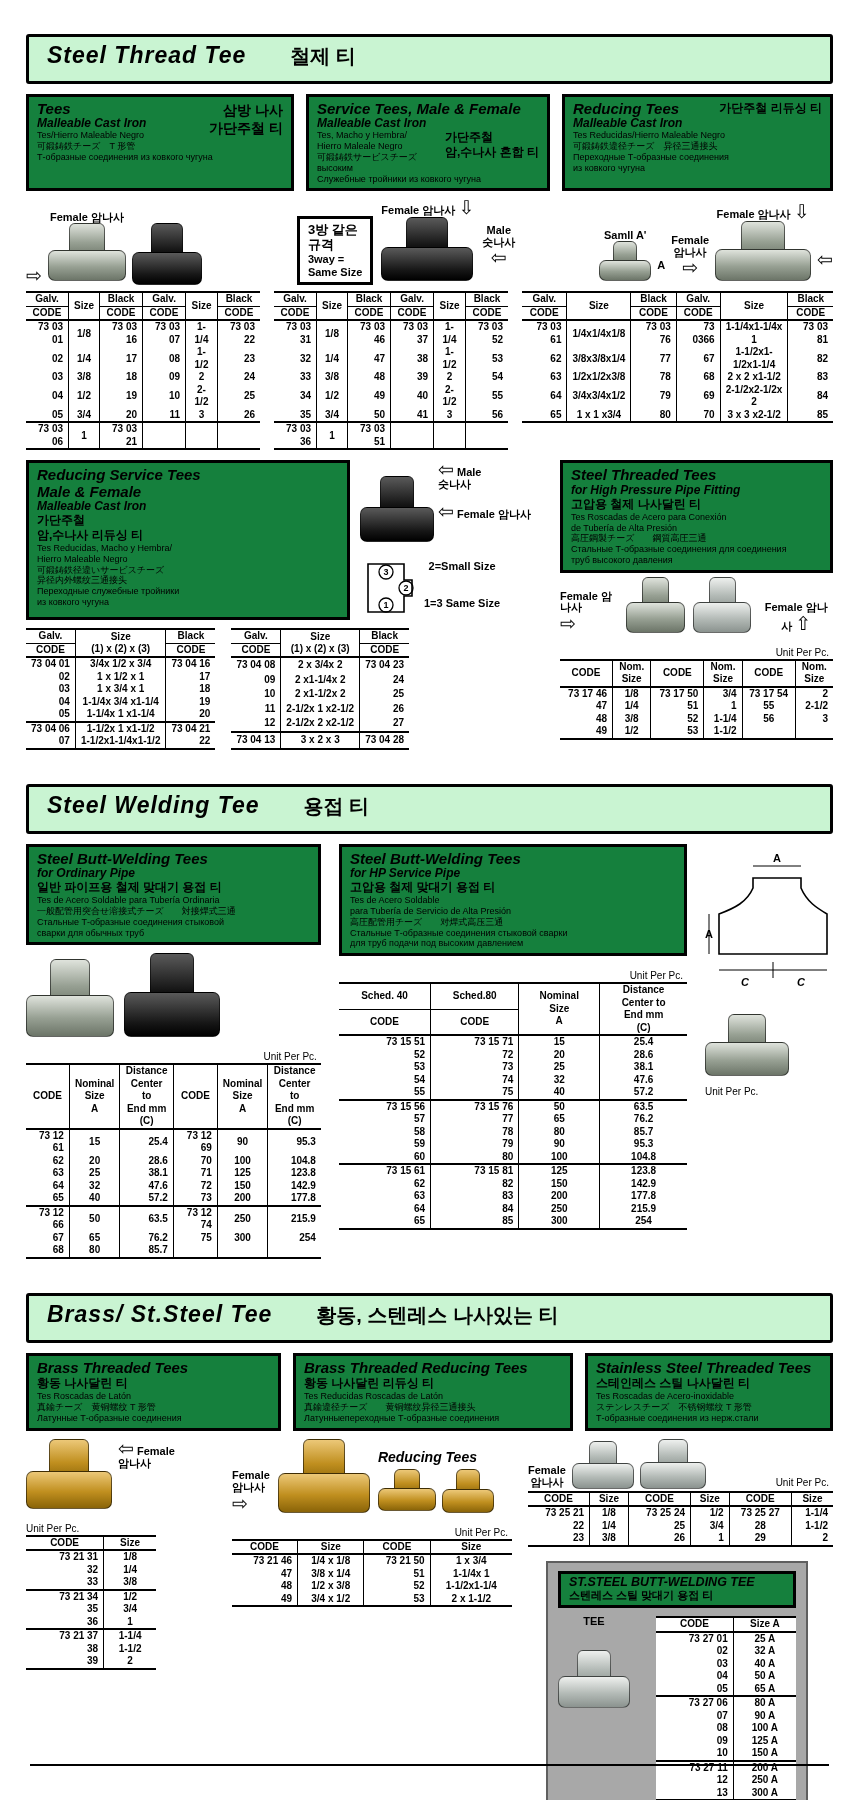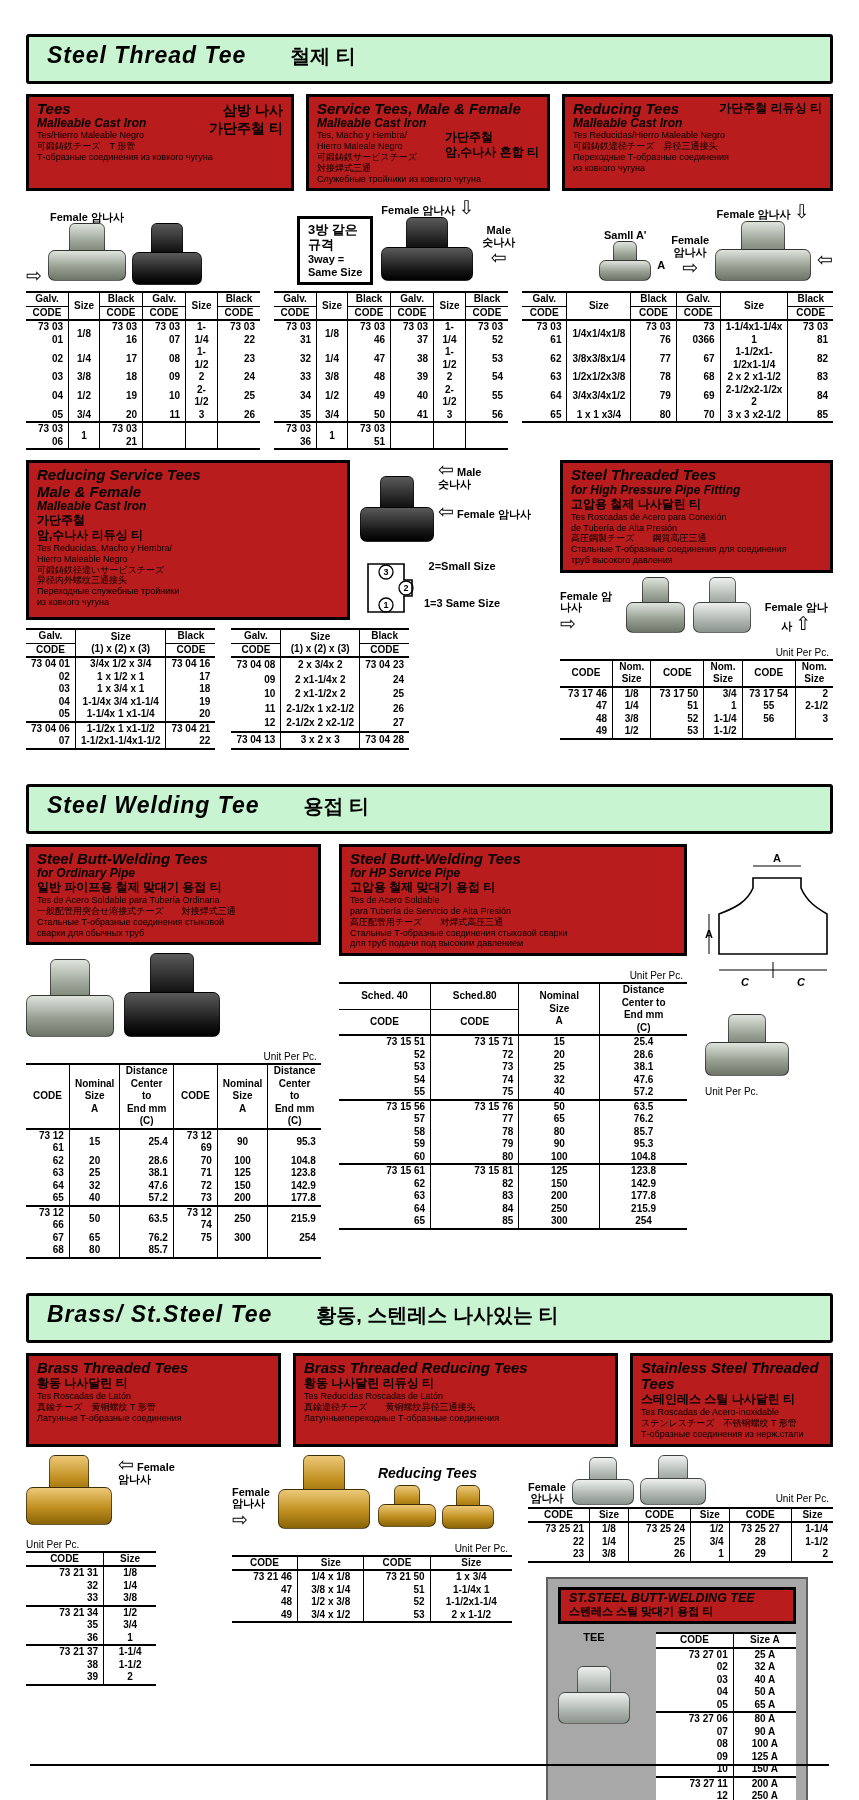--- a/index.html
+++ b/index.html
@@ -3,21 +3,21 @@
 <meta charset="utf-8">
 <style>
   html,body { margin:0; padding:0; background:#fff; }
   .page { position:relative; width:859px; height:1800px; overflow:hidden; background:#fff;
           font-family:"Liberation Sans", sans-serif; color:#000; }
   .banner { margin:34px 26px 10px 26px; border:3px solid #000; border-radius:3px;
             background:#c9f4d2; padding:5px 18px; display:flex; gap:44px; align-items:baseline; height:34px; }
   .b-en { font-style:italic; font-weight:bold; font-size:23px; letter-spacing:1px; }
   .b-kr { font-weight:bold; font-size:20px; }
   .row { display:flex; }
-  .ib { background:#b91c1c; border:3px solid #000; padding:4px 8px; box-sizing:border-box; }
+  .ib { background:#15803d; border:3px solid #000; padding:4px 8px; box-sizing:border-box; }
   .t1 { font-style:italic; font-weight:bold; font-size:15px; line-height:1.08; }
   .t1s{ font-style:italic; font-weight:bold; font-size:12px; line-height:1.1; }
   .t3 { font-size:9px; line-height:1.2; }
   .krL { font-weight:bold; font-size:14px; line-height:1.3; }
   .krM { font-weight:bold; font-size:12px; line-height:1.25; }
   .ibflex { display:flex; justify-content:space-between; gap:6px; }
   .lbl { font-weight:bold; font-size:11px; line-height:1.05; text-align:center; }
   .arrow { font-size:19px; line-height:1; font-weight:normal; }
   .cap-it { font-style:italic; font-weight:bold; font-size:14px; }
   .unit { font-size:10px; font-weight:normal; text-align:right; margin:14px 4px 1px 0; }
@@ -75,21 +75,21 @@
     </div>
 
     <div class="ib" style="width:244px;">
       <div class="t1">Service Tees, Male &amp; Female</div>
       <div class="t1s">Malleable Cast Iron</div>
       <div class="ibflex">
         <div>
           <div class="t3">Tes, Macho y Hembra/</div>
           <div class="t3">Hierro Maleale Negro</div>
           <div class="t3">可鍛鋳鉄サービスチーズ</div>
-          <div class="t3">対接焊式三通</div>
+          <div class="t3">высоким</div>
         </div>
         <div class="krM" style="text-align:left;">
           <div>가단주철</div>
           <div>암,수나사 혼합 티</div>
         </div>
       </div>
       <div class="t3">Служебные тройники из ковкого чугуна</div>
     </div>
 
     <div class="ib" style="flex:1;">
@@ -851,21 +851,21 @@
   </div>
 
   <div class="row" style="margin:2px 26px 0; gap:12px;">
     <div class="ib" style="width:255px;">
       <div class="t1">Brass Threaded Tees</div>
       <div class="krM">황동 나사달린 티</div>
       <div class="t3">Tes Roscadas de Latón</div>
       <div class="t3">真鍮チーズ　黄铜螺纹 T 形管</div>
       <div class="t3">Латунные Т-образные соединения</div>
     </div>
-    <div class="ib" style="width:325px;">
+    <div class="ib" style="width:280px;">
       <div class="t1">Brass Threaded Reducing  Tees</div>
       <div class="krM">황동 나사달린 리듀싱 티</div>
       <div class="t3">Tes Reducidas Roscadas de Latón</div>
       <div class="t3">真鍮違径チーズ　　黄铜螺纹异径三通接头</div>
       <div class="t3">Латунныепереходные Т-образные соединения</div>
     </div>
     <div class="ib" style="flex:1;">
       <div class="t1">Stainless Steel Threaded  Tees</div>
       <div class="krM">스테인레스 스틸 나사달린 티</div>
       <div class="t3">Tes Roscadas de Acero-inoxidable</div>

